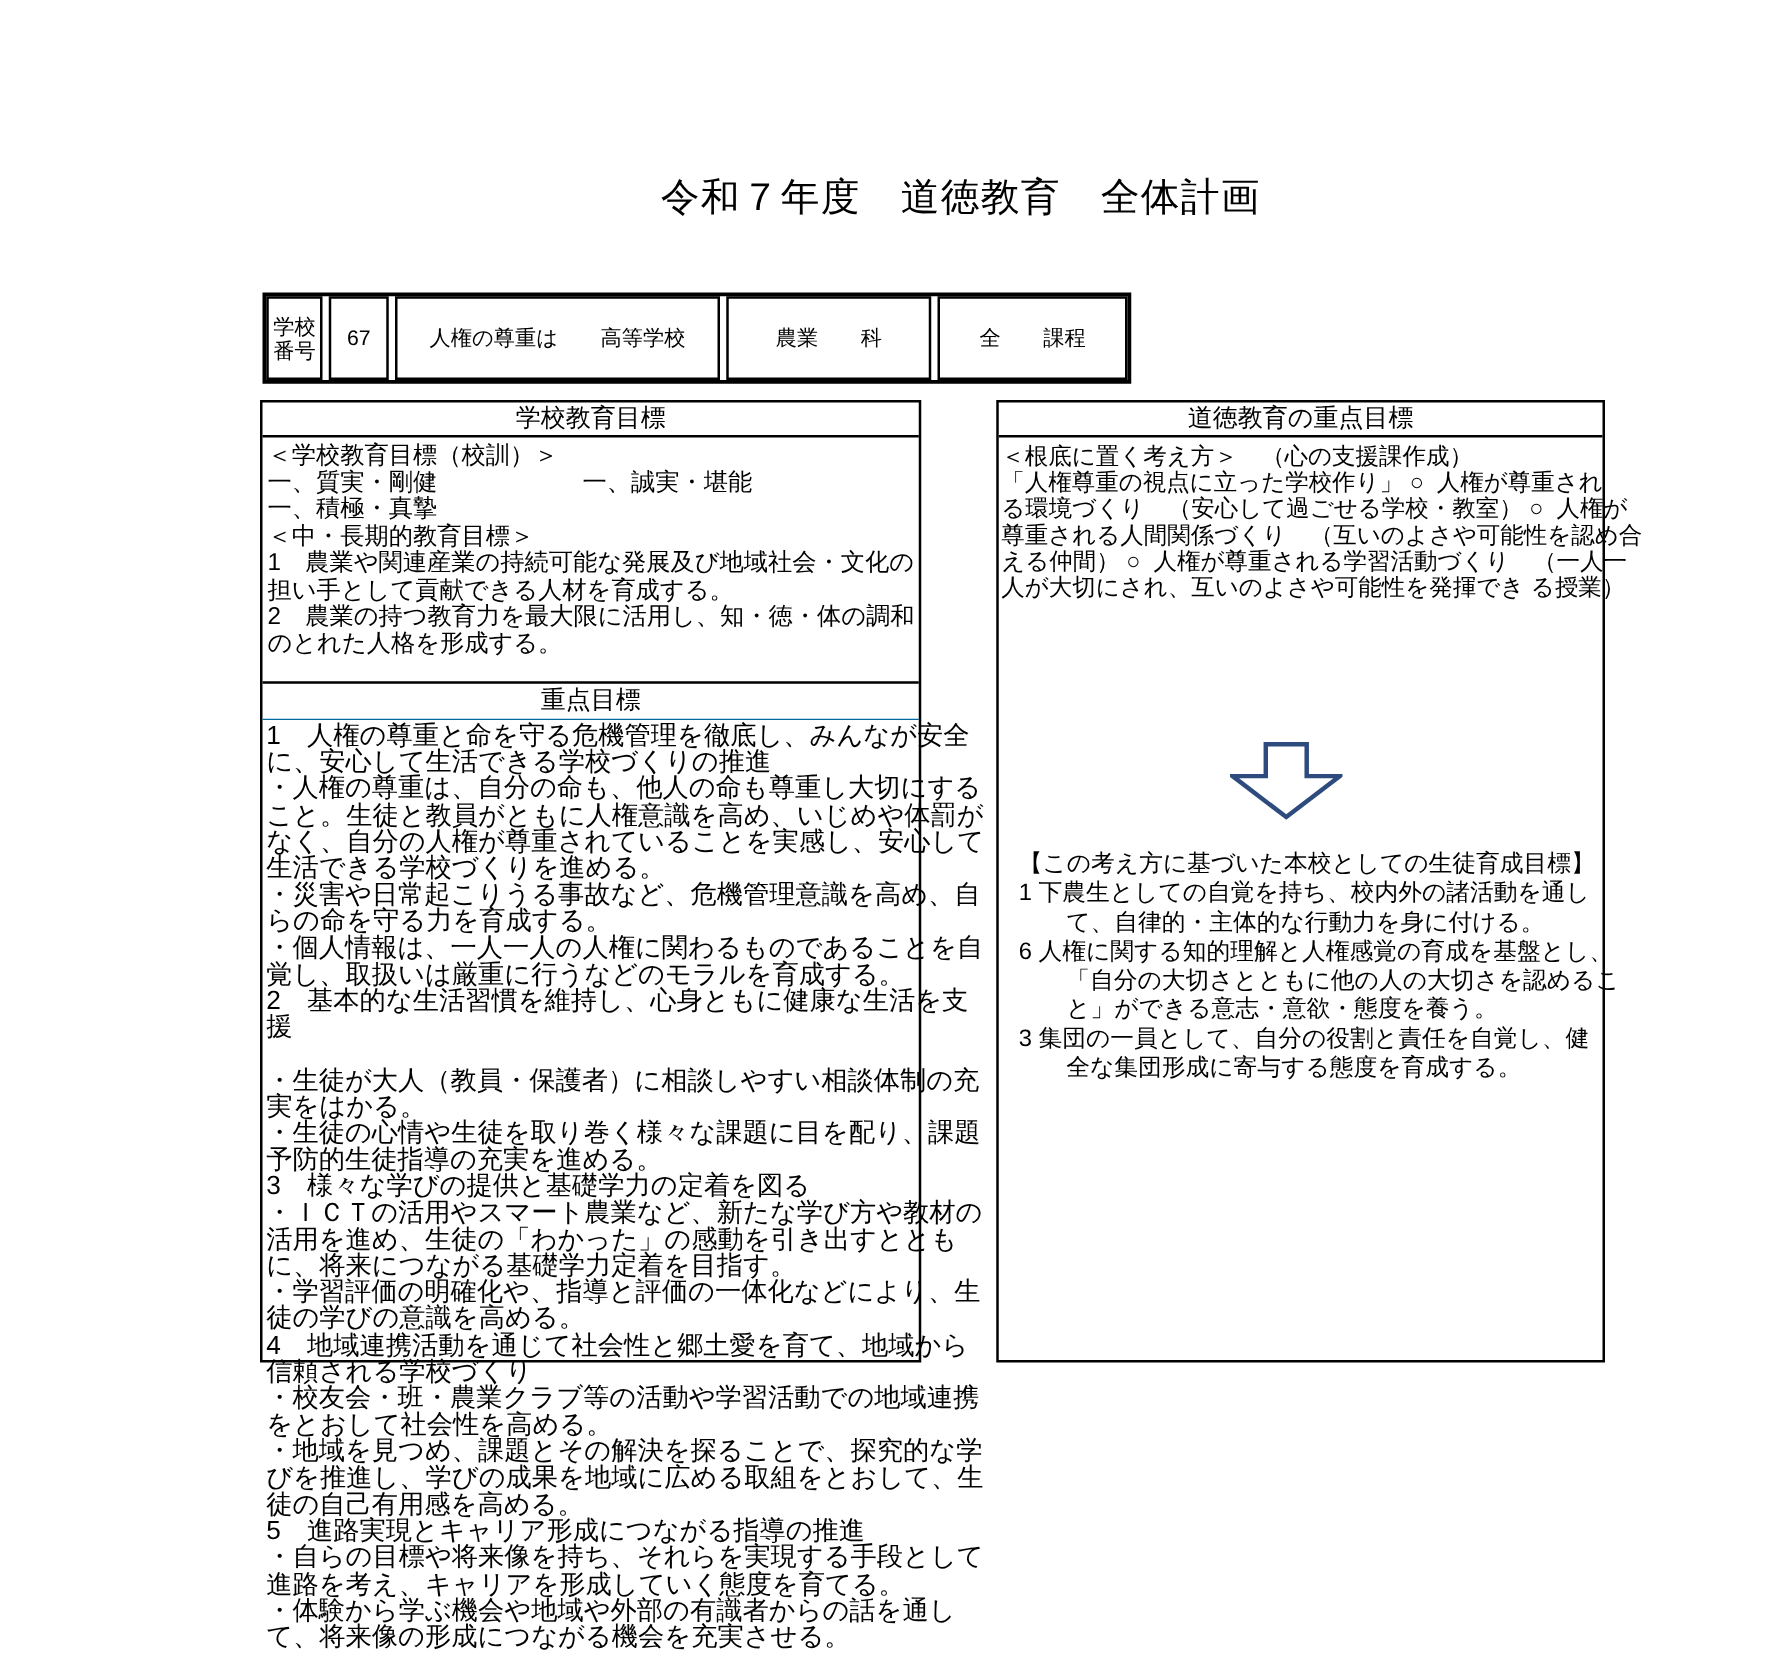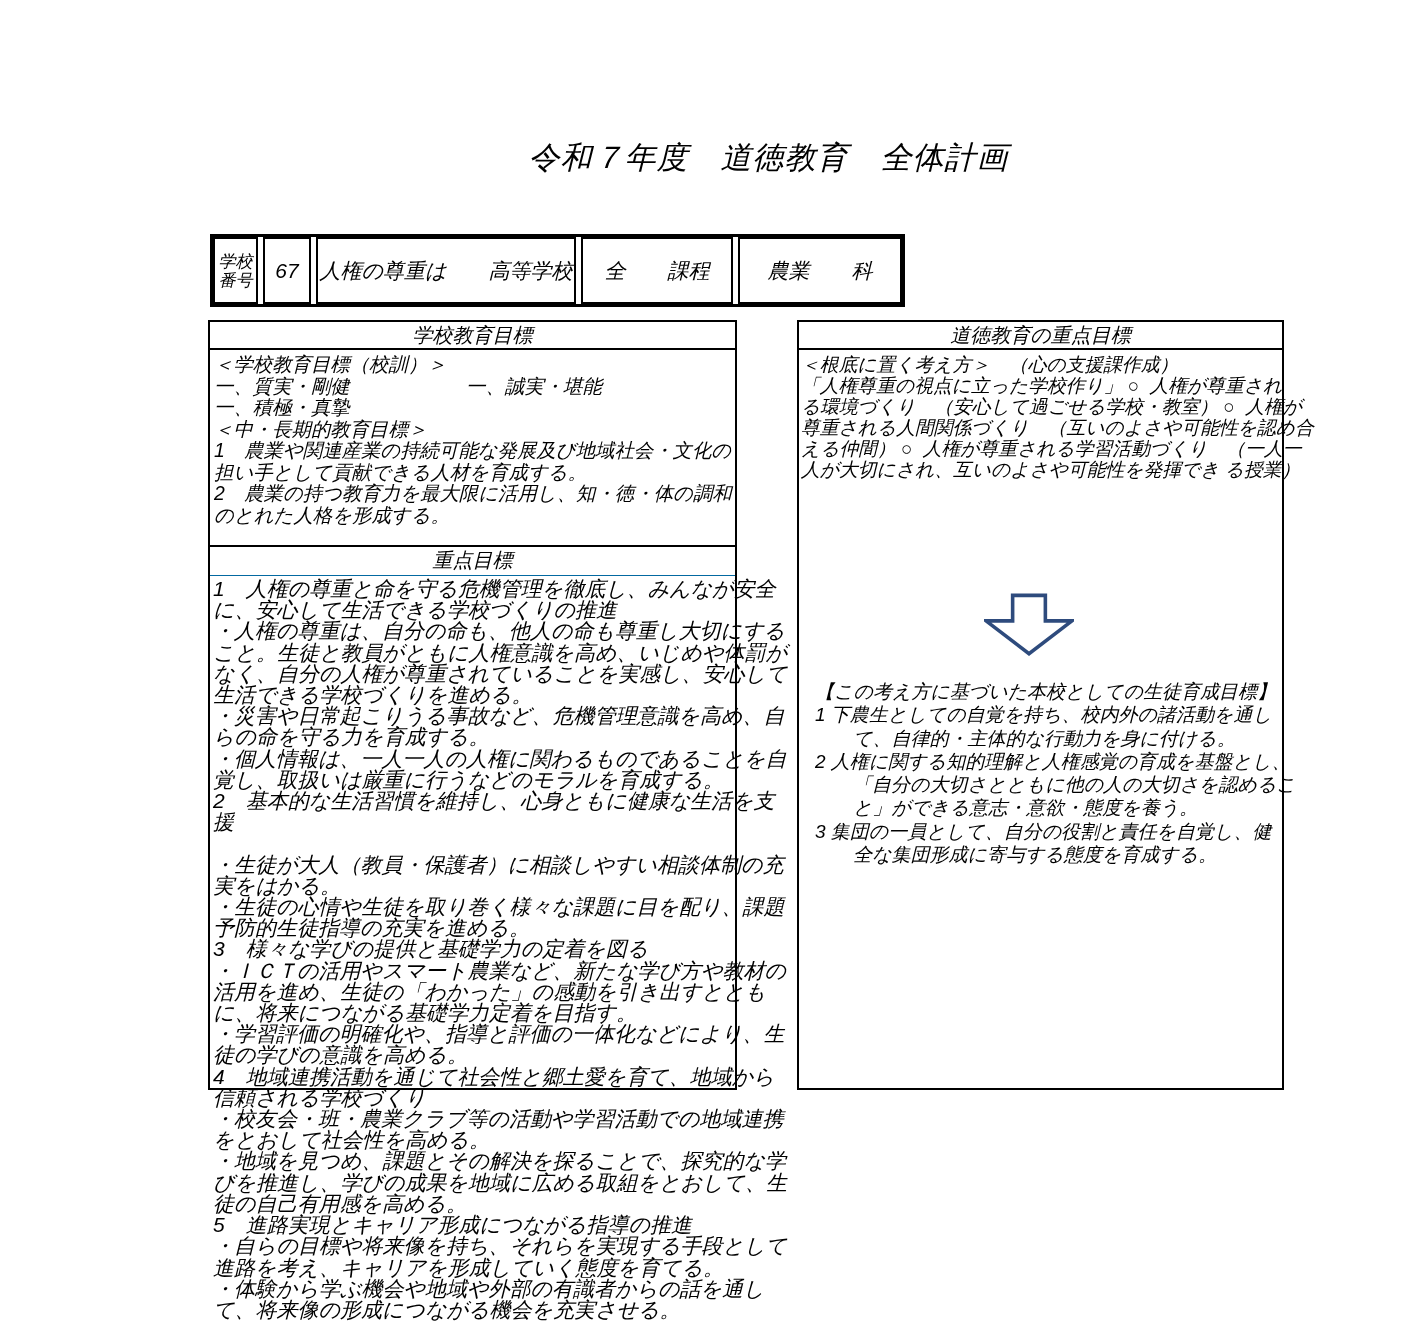--- a/index.html
+++ b/index.html
@@ -3,37 +3,36 @@
 <meta charset="utf-8">
 <style>
   html,body{margin:0;padding:0;background:#ffffff;}
   .page{
     position:relative;
     width:1413px;height:1333px;
     background:#ffffff;
     color:#000000;
     font-family:"Liberation Sans","DejaVu Sans",sans-serif;
     overflow:hidden;
-    font-style:italic;
   }
   .title{
     position:absolute;top:137px;left:0;width:1413px;
     margin:0;text-align:center;text-indent:124px;
     font-size:31px;font-weight:500;letter-spacing:1px;
   }
   
   .school-table{
     position:absolute;left:210px;top:234px;width:695px;height:73px;
     box-sizing:border-box;border:3px solid #000;
     display:flex;gap:5px;
   }
   .cell{
     box-sizing:border-box;border:2px solid #000;
     display:flex;align-items:center;justify-content:center;
-    font-size:21px;white-space:pre-line;text-align:center;
+    font-size:17px;white-space:pre-line;text-align:center;
   }
   .cell.c1{width:45px;font-size:17px;line-height:19px;}
   .cell.c2{width:48px;}
   .cell.c3{width:260px;}
   .cell.c4{width:152px;}
   .cell.c5{flex:1;}
   
   .box{
     position:absolute;top:320px;height:770px;
     box-sizing:border-box;border:2px solid #000;
@@ -73,22 +72,22 @@
 
 <div class="page">
 
   <h1 class="title">令和７年度　道徳教育　全体計画</h1>
 
   <div class="school-table">
     <div class="cell c1">学校
 番号</div>
     <div class="cell c2">67</div>
     <div class="cell c3">人権の尊重は　　高等学校</div>
+    <div class="cell c5">農業　　科</div>
     <div class="cell c4">全　　課程</div>
-    <div class="cell c5">農業　　科</div>
   </div>
 
   <section class="box left-box">
     <div class="box-header">学校教育目標</div>
     <div class="section1 textblock">＜学校教育目標（校訓）＞
 一、質実・剛健　　　　　　一、誠実・堪能
 一、積極・真摯
 ＜中・長期的教育目標＞
 1　農業や関連産業の持続可能な発展及び地域社会・文化の
 担い手として貢献できる人材を育成する。
@@ -141,20 +140,20 @@
 える仲間） ○  人権が尊重される学習活動づくり　（一人一
 人が大切にされ、互いのよさや可能性を発揮でき る授業）</div>
     <div class="arrow-wrap">
       <svg width="90" height="64" viewBox="0 0 88 62" xmlns="http://www.w3.org/2000/svg">
         <polygon points="28,2 60,2 60,27 86,27 44,59 2,27 28,27" fill="#ffffff" stroke-width="3.5" stroke-linejoin="miter" stroke="#2e4b7d"></polygon>
       </svg>
     </div>
     <div class="goals textblock">【この考え方に基づいた本校としての生徒育成目標】
 1 下農生としての自覚を持ち、校内外の諸活動を通し
 　　て、自律的・主体的な行動力を身に付ける。
-2 人権に関する知的理解と人権感覚の育成を基盤とし、
+6 人権に関する知的理解と人権感覚の育成を基盤とし、
 　　「自分の大切さとともに他の人の大切さを認めるこ
 　　と」ができる意志・意欲・態度を養う。
 3 集団の一員として、自分の役割と責任を自覚し、健
 　　全な集団形成に寄与する態度を育成する。</div>
   </section>
 
 </div>
 
 </body></html>

